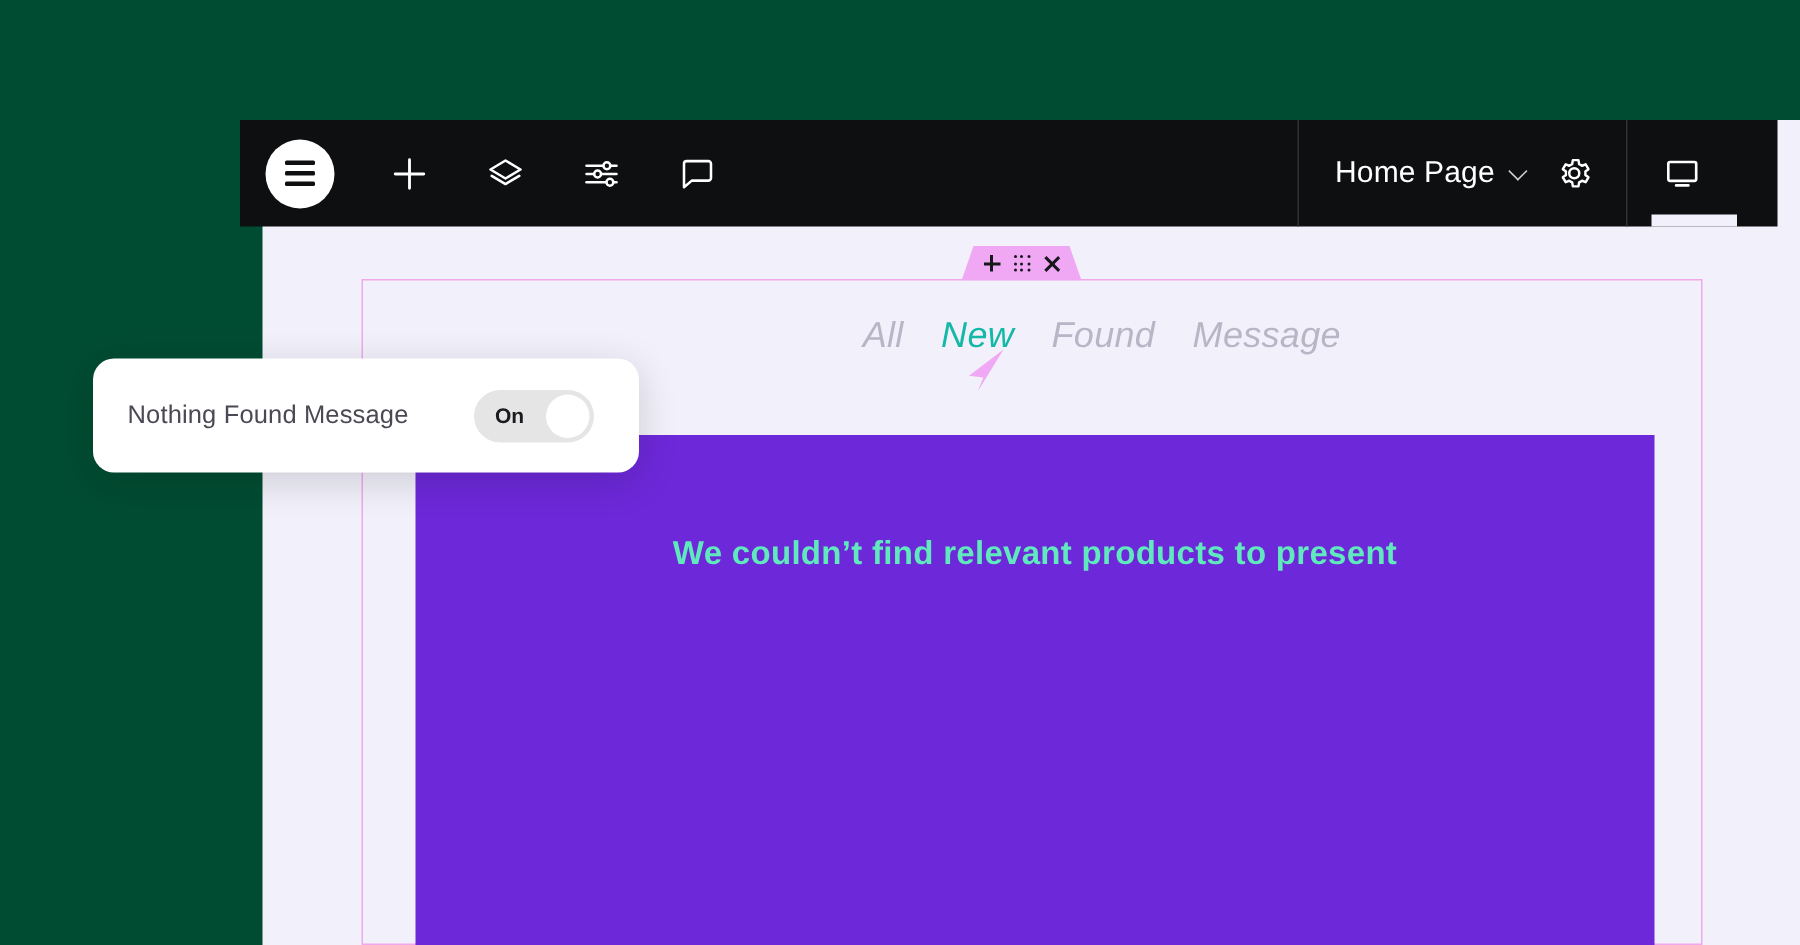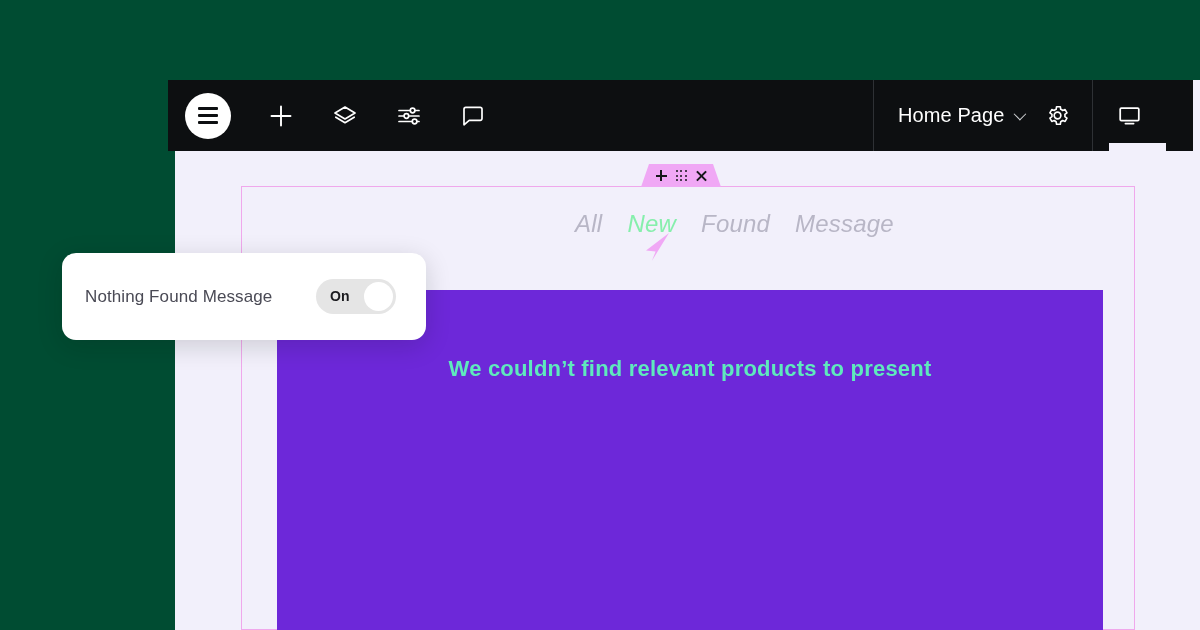--- a/index.html
+++ b/index.html
@@ -12,21 +12,21 @@
 
   
   #editor-canvas{
     position:absolute; left:175px; top:80px;
     width:1025px; height:550px;
     background:#f2f0fb;
   }
 
   
   #toolbar{
-    position:absolute; left:168px; top:80px;
+    position:absolute; left:160px; top:80px;
     width:1025px; height:71px;
     background:#0d0f11;
     display:flex; align-items:center;
   }
   #toolbar-left{
     display:flex; align-items:center;
     height:100%; width:705px;
     padding-left:17px; gap:0;
   }
   .tb-icon{
@@ -116,21 +116,21 @@
     width:987px;
     display:flex; align-items:center; justify-content:center;
     gap:25px;
     z-index:3;
     font-style:italic;
   }
   .filter-tab{
     font-size:24px; color:#b8b6c6; cursor:pointer;
     line-height:38px; letter-spacing:.2px;
   }
-  .filter-tab.active{ color:#86efac; font-weight:400; }
+  .filter-tab.active{ color:#14b8a6; font-weight:400; }
 
   
   #mouse-cursor{
     position:absolute; left:640px; top:231px;
     width:32px; height:32px; z-index:8; pointer-events:none;
   }
 
   
   #nothing-found-block{
     position:absolute; left:277px; top:290px;
@@ -141,22 +141,22 @@
   #nothing-found-text{
     position:absolute; top:66px; left:0; width:100%;
     text-align:center;
     color:#5fe9bd;
     font-size:22px; font-weight:bold;
     letter-spacing:.2px;
   }
 
   
   #setting-card{
-    position:absolute; left:62px; top:253px;
-    width:364px; height:87px;
+    position:absolute; left:62px; top:239px;
+    width:364px; height:76px;
     background:#fff; border-radius:14px;
     box-shadow:0 6px 26px rgba(10,20,15,.16);
     display:flex; align-items:center; justify-content:space-between;
     padding:0 30px 0 23px;
     z-index:10;
   }
   #setting-label{
     font-size:17px; color:#4a4a55; letter-spacing:.1px;
   }
   #toggle-switch{

